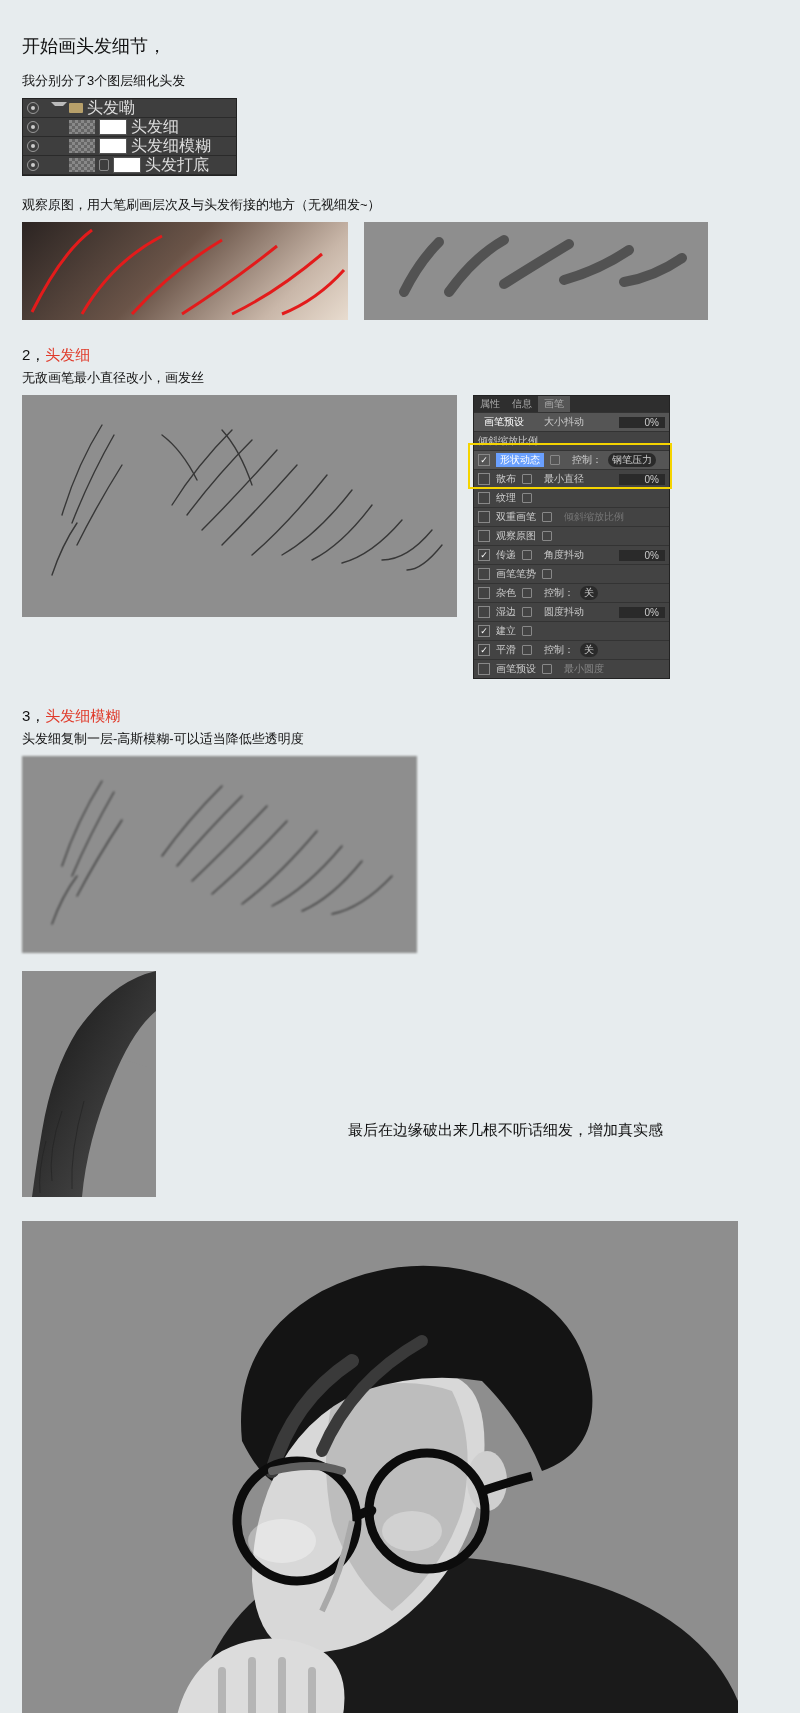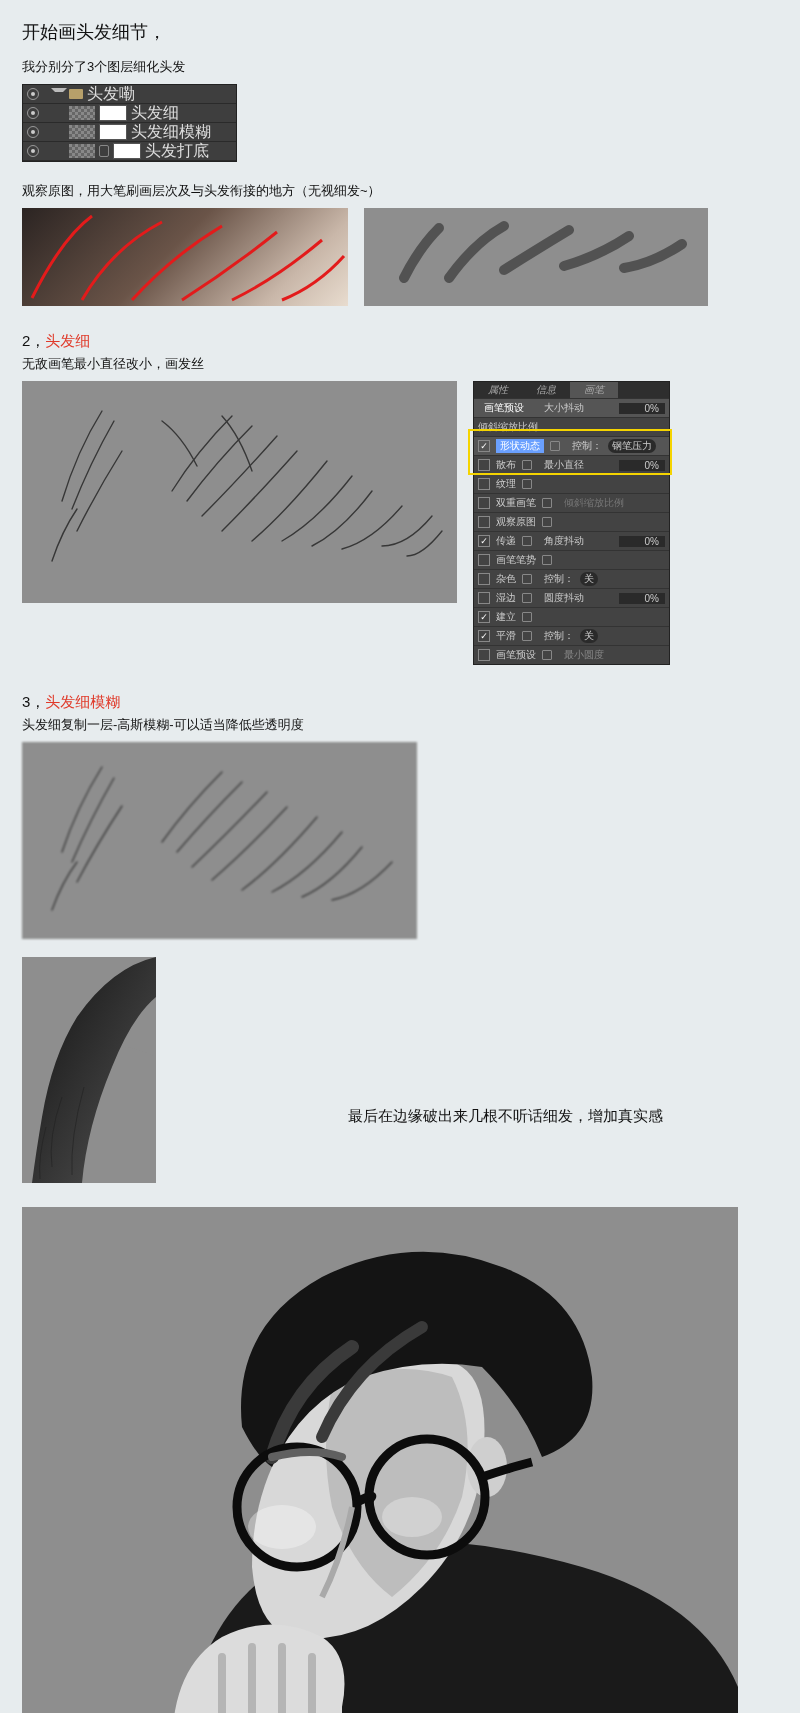--- a/index.html
+++ b/index.html
@@ -1,17 +1,17 @@
 <!DOCTYPE html>
 <html><head>
 <meta charset="utf-8">
 <style>
   html,body{margin:0;padding:0;background:#e7ecee;font-family:"Microsoft YaHei","PingFang SC",sans-serif;color:#111;}
   .page{width:800px;margin:0 auto;background:#e7ecee;}
-  .sec{padding:0 22px;}
+  .sec{padding:0 22px;margin-top:14px;}
   .title{font-size:18px;padding-top:20px;}
   .sub{font-size:13px;color:#111;margin-top:14px;margin-bottom:8px;}
   .num{font-size:15px;color:#111;}
   .red{color:#e03a2a;}
   .hint{font-size:13px;margin-top:4px;margin-bottom:8px;}
 
   
   .layers{background:#3e3e3e;width:213px;border:1px solid #222;font-size:16px;color:#ddd;}
   .lrow{display:flex;align-items:center;height:18px;border-bottom:1px solid #2a2a2a;gap:4px;padding-left:4px;}
   .eye{width:10px;height:10px;border:1px solid #999;border-radius:50%;position:relative;}
@@ -25,21 +25,21 @@
 
   
   .imgbox{background:#8e8e8e;display:inline-block;vertical-align:top;}
 
   
   .stroke path{fill:none;stroke:#222;stroke-linecap:round;}
 
   
   .brush{width:195px;background:#434343;color:#ccc;font-size:10px;border:1px solid #222;}
   .brush .tabs{display:flex;background:#2e2e2e;height:16px;}
-  .brush .tabs span{padding:1px 14px;color:#aaa;font-style:italic;}
+  .brush .tabs span{padding:1px 6px;color:#aaa;}
   .brush .hl{background:#555;color:#fff;}
   .brush .row{display:flex;align-items:center;height:18px;border-top:1px solid #333;gap:6px;padding:0 4px;}
   .cb{width:10px;height:10px;border:1px solid #888;display:inline-flex;align-items:center;justify-content:center;color:#fff;font-size:9px;}
   .lock{width:8px;height:8px;border:1px solid #888;border-radius:1px;}
   .brush .val{margin-left:auto;background:#2a2a2a;padding:0 6px;min-width:34px;text-align:right;}
   .brush .sel{background:#2a2a2a;padding:0 4px;border-radius:7px;}
   .ybox{position:absolute;border:2px solid #f5d400;pointer-events:none;}
 
   .row2{display:flex;gap:16px;align-items:flex-start;}
 

